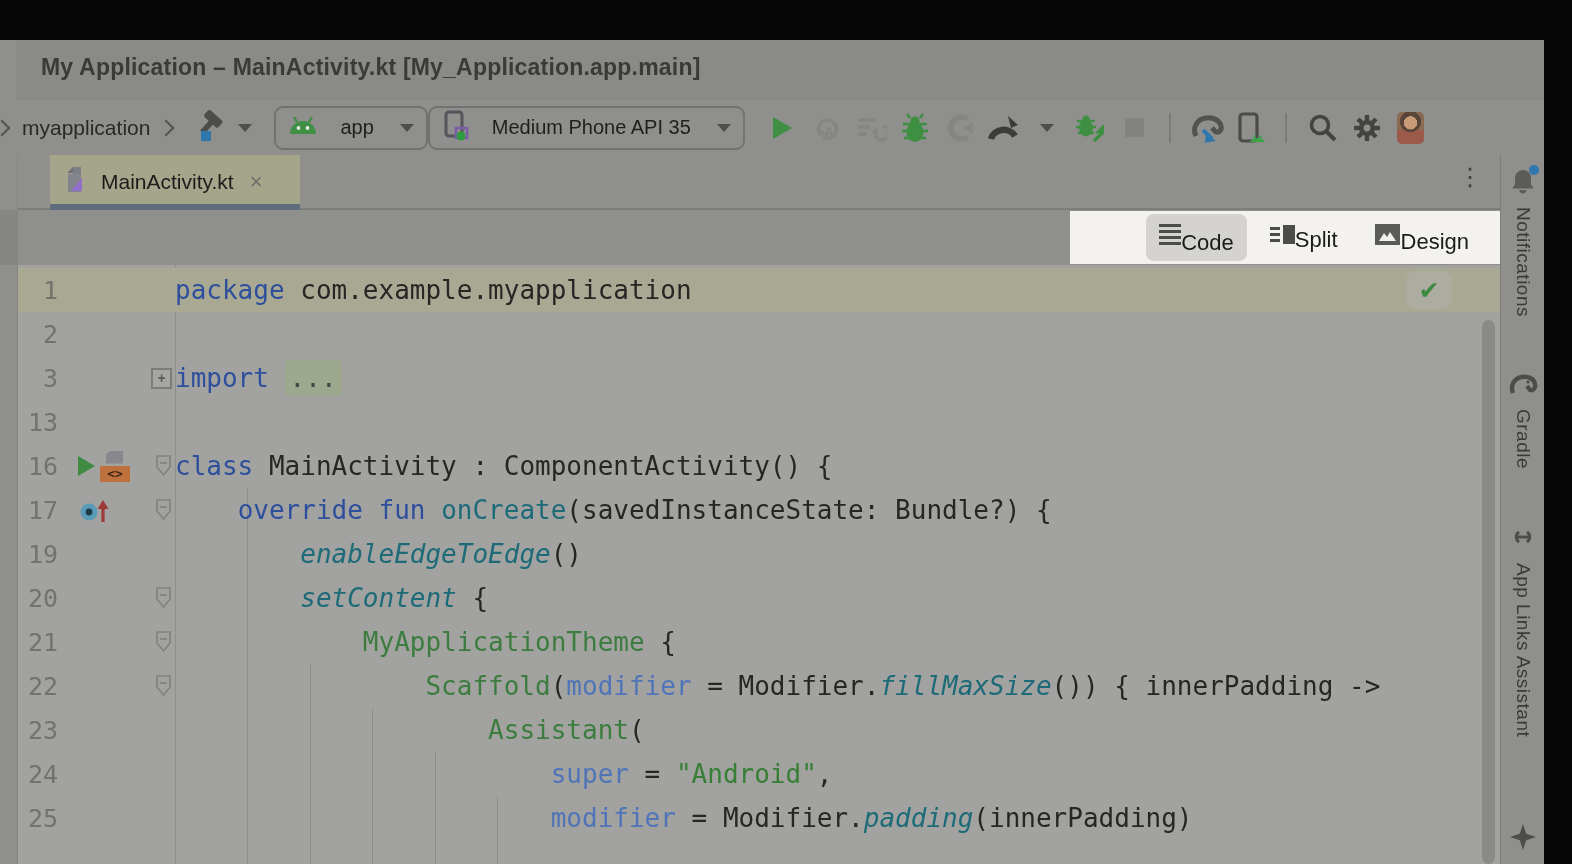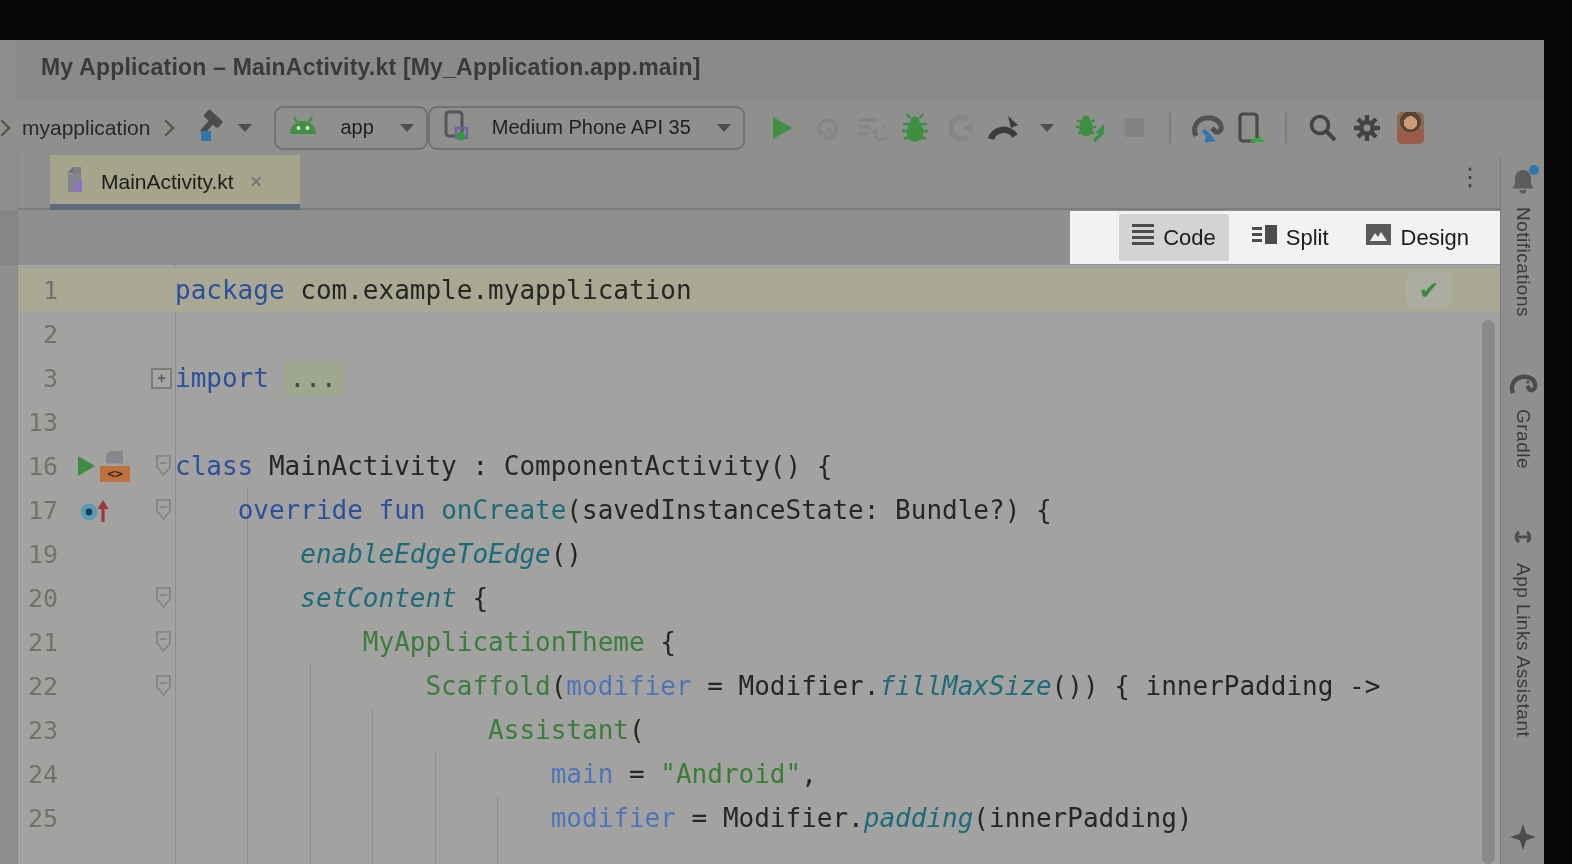--- a/index.html
+++ b/index.html
@@ -40,21 +40,21 @@
        display:flex;align-items:center;padding:0 14px;box-sizing:border-box;margin-left:28px;}
   .tab:after{content:"";position:absolute;left:0;right:0;bottom:-2px;height:6px;background:#5e6c7e;}
   .tab-label{font-size:21px;color:#1c1c1a;margin-left:12px;}
   .tab-close{font-size:22px;color:#6e6e6c;margin-left:16px;}
   .tab-more{position:absolute;right:18px;top:10px;font-size:24px;color:#3f3f3d;line-height:1;}
 
   
   .edheader{position:absolute;left:18px;top:170px;width:1482px;height:55px;background:#8f8f8d;}
   .vm-panel{position:absolute;left:1052px;top:1px;width:430px;height:53px;background:#f3f2f0;
             display:flex;align-items:center;justify-content:flex-end;padding-right:18px;box-sizing:border-box;gap:10px;}
-  .vmode{display:flex;align-items:center;gap:9px;padding:7px 13px;border-radius:2px;font-size:22px;color:#1b1b19;}
+  .vmode{display:flex;align-items:flex-end;padding:7px 13px;border-radius:8px;font-size:22px;color:#1b1b19;}
   .vmode.sel{background:#d4d3d1;}
   .vlabel{line-height:1;}
   .ic-lines{display:inline-block;width:22px;}
   .ic-lines i{display:block;height:3px;background:#4c4c4a;margin:3px 0;}
   .ic-split{display:inline-flex;align-items:center;gap:3px;}
   .ic-split .half i{display:block;width:10px;height:3px;background:#4c4c4a;margin:3px 0;}
   .ic-split .blk{width:12px;height:19px;background:#4c4c4a;}
 
   
   .lstrip{position:absolute;left:0;top:115px;width:18px;height:709px;background:#8f8f8d;border-right:1px solid #858581;box-sizing:border-box;}
@@ -425,21 +425,21 @@
           <div class="code-row">
             <span class="ln">23</span>
             <span class="gicons"></span>
             <span class="gfold"></span>
             <span class="ct"><span class="tk-pl">                    </span><span class="tk-comp">Assistant</span><span class="tk-pl">(</span></span>
           </div>
           <div class="code-row">
             <span class="ln">24</span>
             <span class="gicons"></span>
             <span class="gfold"></span>
-            <span class="ct"><span class="tk-pl">                        </span><span class="tk-prm">main</span><span class="tk-pl"> = </span><span class="tk-str">"Android"</span><span class="tk-pl">,</span></span>
+            <span class="ct"><span class="tk-pl">                        </span><span class="tk-prm">super</span><span class="tk-pl"> = </span><span class="tk-str">"Android"</span><span class="tk-pl">,</span></span>
           </div>
           <div class="code-row">
             <span class="ln">25</span>
             <span class="gicons"></span>
             <span class="gfold"></span>
             <span class="ct"><span class="tk-pl">                        </span><span class="tk-prm">modifier</span><span class="tk-pl"> = Modifier.</span><span class="tk-fni">padding</span><span class="tk-pl">(innerPadding)</span></span>
           </div>
         </div>
       <div class="insp">
         <span>✔</span>

